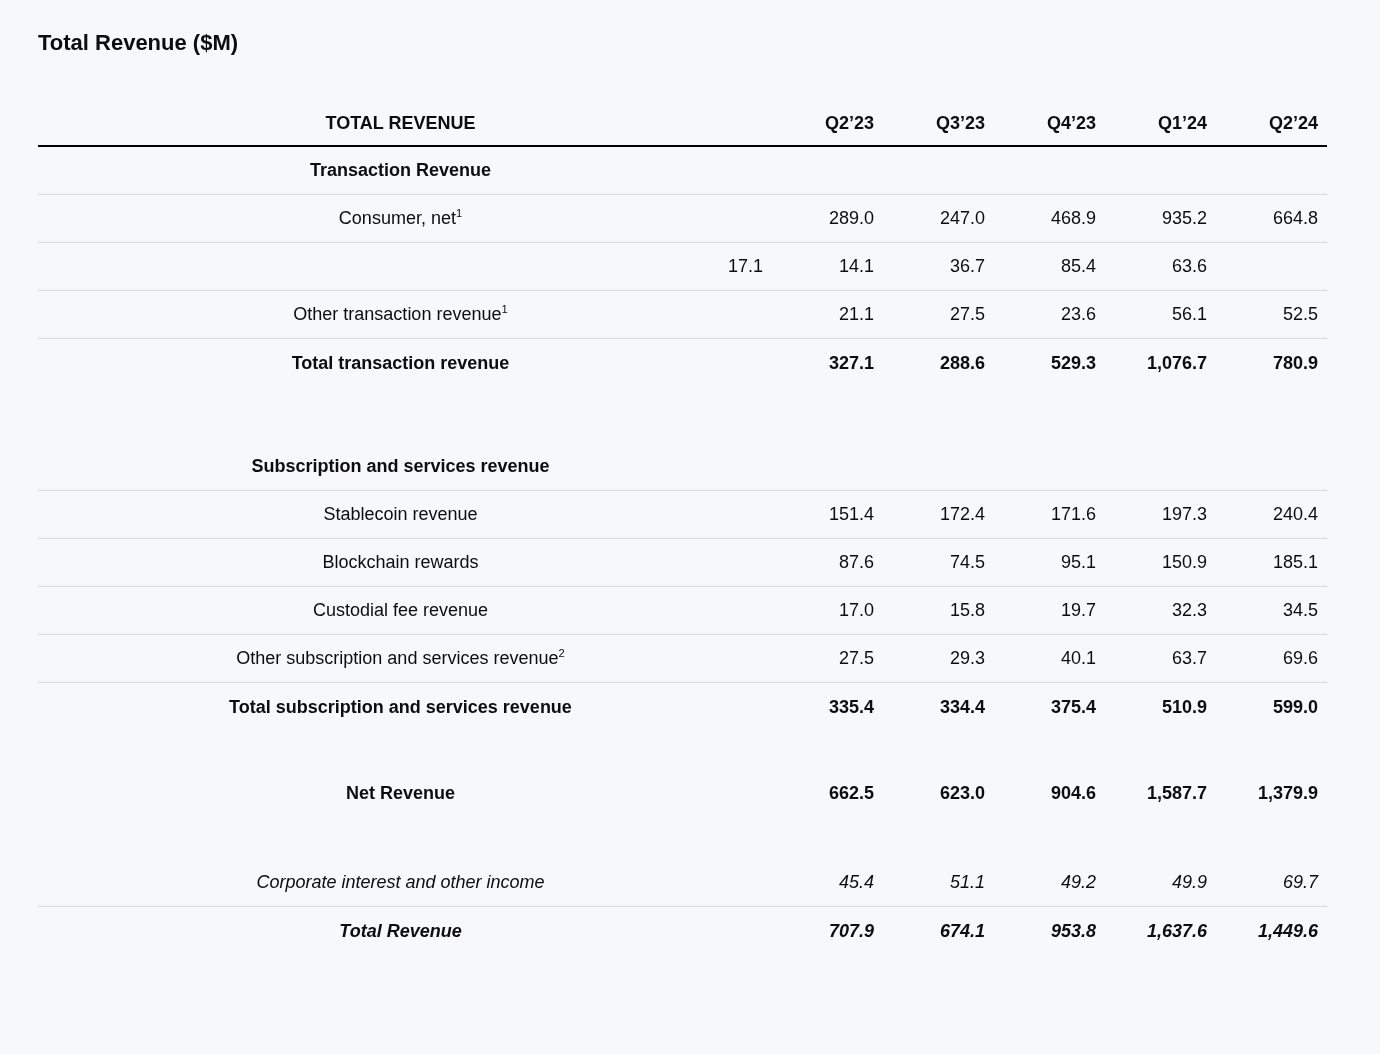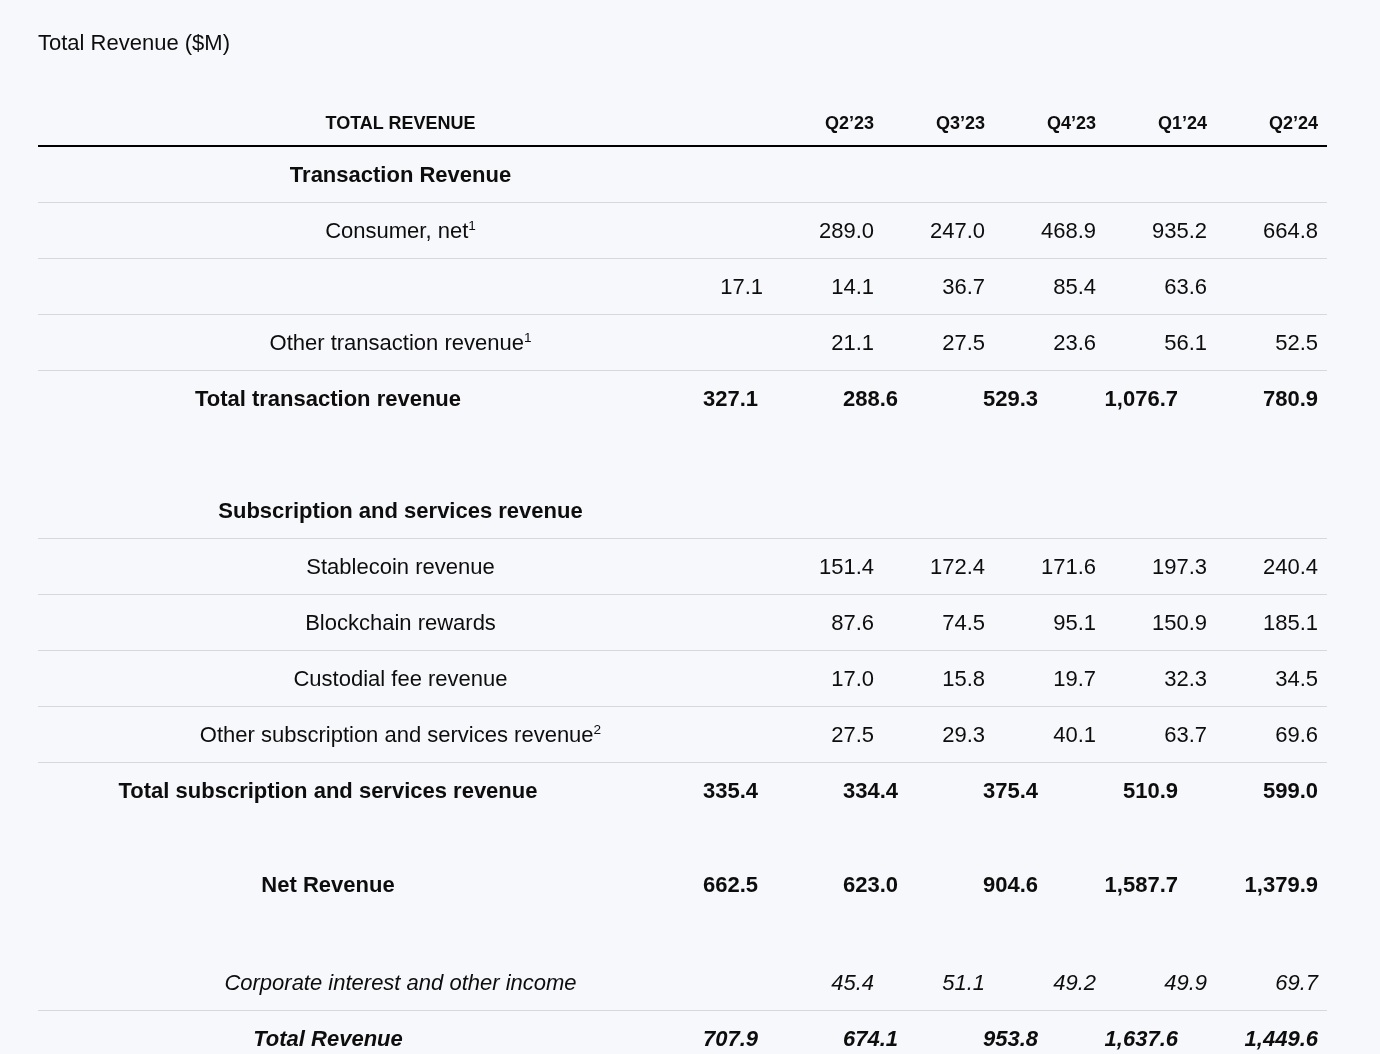--- a/index.html
+++ b/index.html
@@ -9,46 +9,46 @@
     height: 1054px;
     background: #f7f8fb;
     color: #0d0d0d;
     font-family: "Liberation Sans", sans-serif;
     overflow: hidden;
   }
   .page { padding: 30px 53px 0 38px; }
   .title {
     font-size: 22px;
     line-height: 26px;
-    font-weight: 400;
+    font-weight: 700;
     margin: 0 0 52px 0;
   }
   .grid-row {
     display: grid;
     grid-template-columns: 1fr 111px 111px 111px 111px 111px;
     align-items: center;
-    height: 56px;
+    height: 48px;
     padding-right: 9px;
-    font-size: 22px;
+    font-size: 18px;
   }
   .header-row {
     height: auto;
     align-items: end;
     padding-top: 5px;
     padding-bottom: 11px;
     border-bottom: 2.5px solid #000000;
     font-weight: 700;
     font-size: 18px;
   }
   .num { text-align: right; }
   .label { text-align: center; }
   .bordered { border-bottom: 1.5px solid #d8d8d8; }
   .heading-row { font-weight: 700; }
   .item-row { font-weight: 400; }
-  .total-row { font-weight: 700; gap: 29px; }
+  .total-row { font-weight: 700; }
   .group + .group { margin-top: 56px; }
   .net-revenue-row { margin-top: 38px; }
   .bottom-block { margin-top: 42px; font-style: italic; }
   sup {
     font-size: 62%;
     vertical-align: super;
     line-height: 0;
   }
 </style>
 </head>

